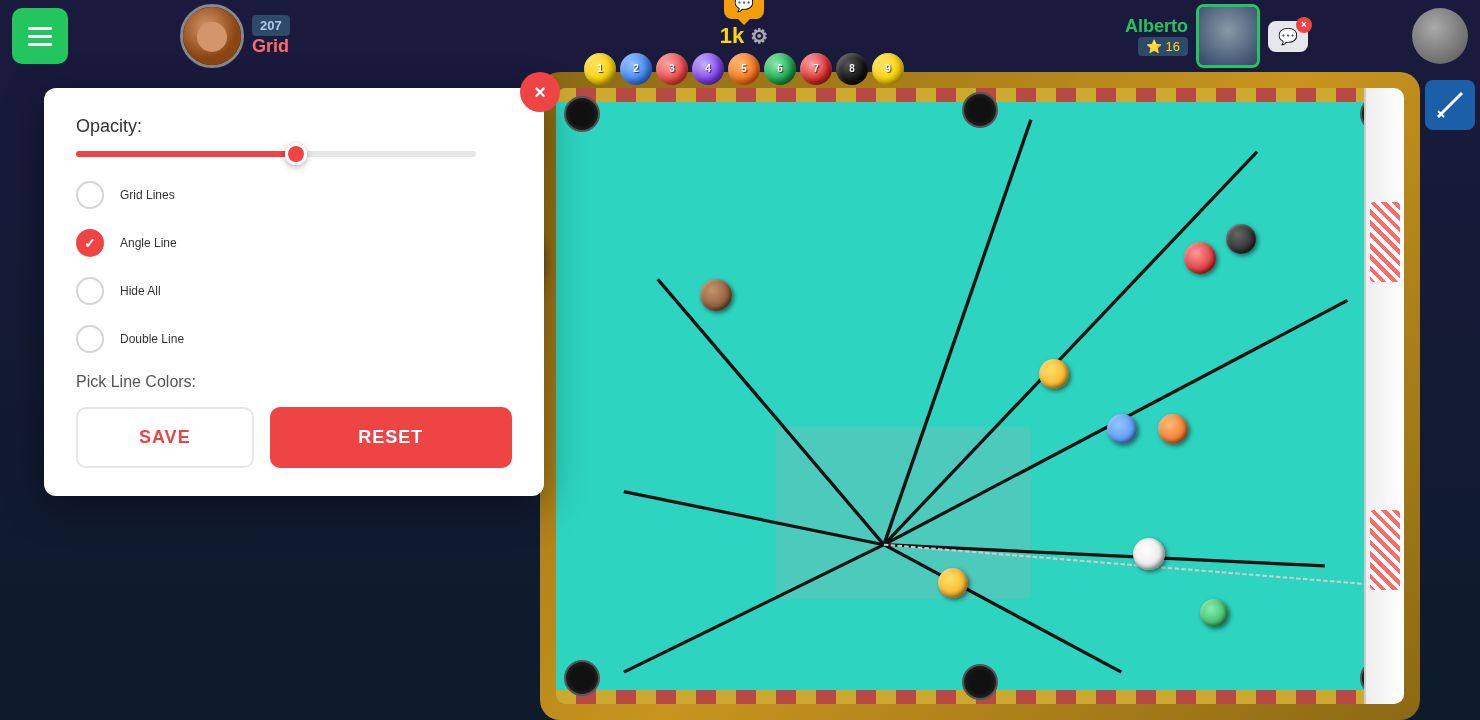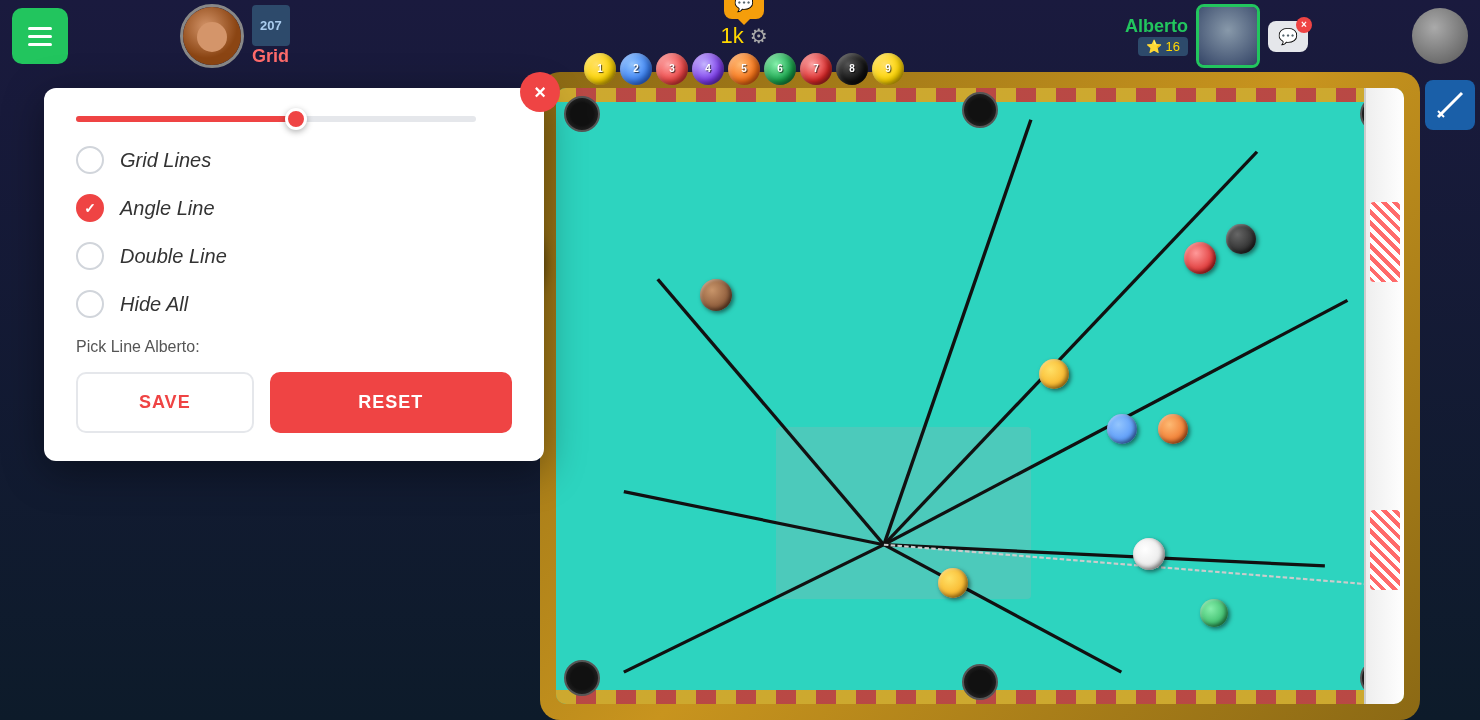--- a/index.html
+++ b/index.html
@@ -91,21 +91,21 @@
       border-radius: 50%;
     }
 
     .player-info-left {
       display: flex;
       flex-direction: column;
     }
     .score-badge {
       background: #2d4a6b;
       color: #aaccee;
-      padding: 13px 8px;
+      padding: 3px 8px;
       border-radius: 4px;
       font-size: 13px;
       font-weight: bold;
     }
     .player-name {
       color: #ff6b6b;
       font-size: 18px;
       font-weight: bold;
     }
 
@@ -131,21 +131,21 @@
       border-top-color: #f59e0b;
       border-bottom: none;
     }
     .chat-icon {
       color: white;
       font-size: 16px;
     }
     .coins-display {
       color: #FFD700;
       font-size: 22px;
-      font-weight: normal;
+      font-weight: bold;
       display: flex;
       align-items: center;
       gap: 6px;
     }
     .gear-icon {
       color: #aaa;
       font-size: 20px;
     }
 
     .balls-row {
@@ -443,23 +443,22 @@
       background: #ef4444;
       border-color: #ef4444;
     }
     .radio-circle.selected::after {
       content: '✓';
       color: white;
       font-size: 14px;
       font-weight: bold;
     }
     .radio-label {
-      font-size: 20px;
+      font-size: 12px;
       color: #333;
-      font-style: italic;
     }
 
     .pick-colors-label {
       font-size: 16px;
       color: #555;
       margin-bottom: 16px;
     }
 
     .color-buttons {
       display: flex;
@@ -654,48 +653,49 @@
   </div>
 </div>
 
 <div class="modal-overlay">
   <div class="settings-panel">
 
     <button class="close-btn">
       <span>×</span>
     </button>
 
+    <div class="opacity-label">Opacity:</div>
     <div class="slider-container">
       <div class="slider-track">
         <div class="slider-fill"></div>
         <div class="slider-thumb"></div>
       </div>
     </div>
 
     <div class="radio-option">
       <div class="radio-circle"></div>
       <span class="radio-label">Grid Lines</span>
     </div>
 
     <div class="radio-option">
       <div class="radio-circle selected"></div>
       <span class="radio-label">Angle Line</span>
     </div>
 
     <div class="radio-option">
       <div class="radio-circle"></div>
-      <span class="radio-label">Double Line</span>
+      <span class="radio-label">Hide All</span>
     </div>
 
     <div class="radio-option">
       <div class="radio-circle"></div>
-      <span class="radio-label">Hide All</span>
-    </div>
-
-    <div class="pick-colors-label">Pick Line Alberto:</div>
+      <span class="radio-label">Double Line</span>
+    </div>
+
+    <div class="pick-colors-label">Pick Line Colors:</div>
 
     <div class="action-buttons">
       <button class="reset-btn">SAVE</button>
       <button class="save-btn">RESET</button>
     </div>
 
   </div>
 </div>
 
 </body></html>

